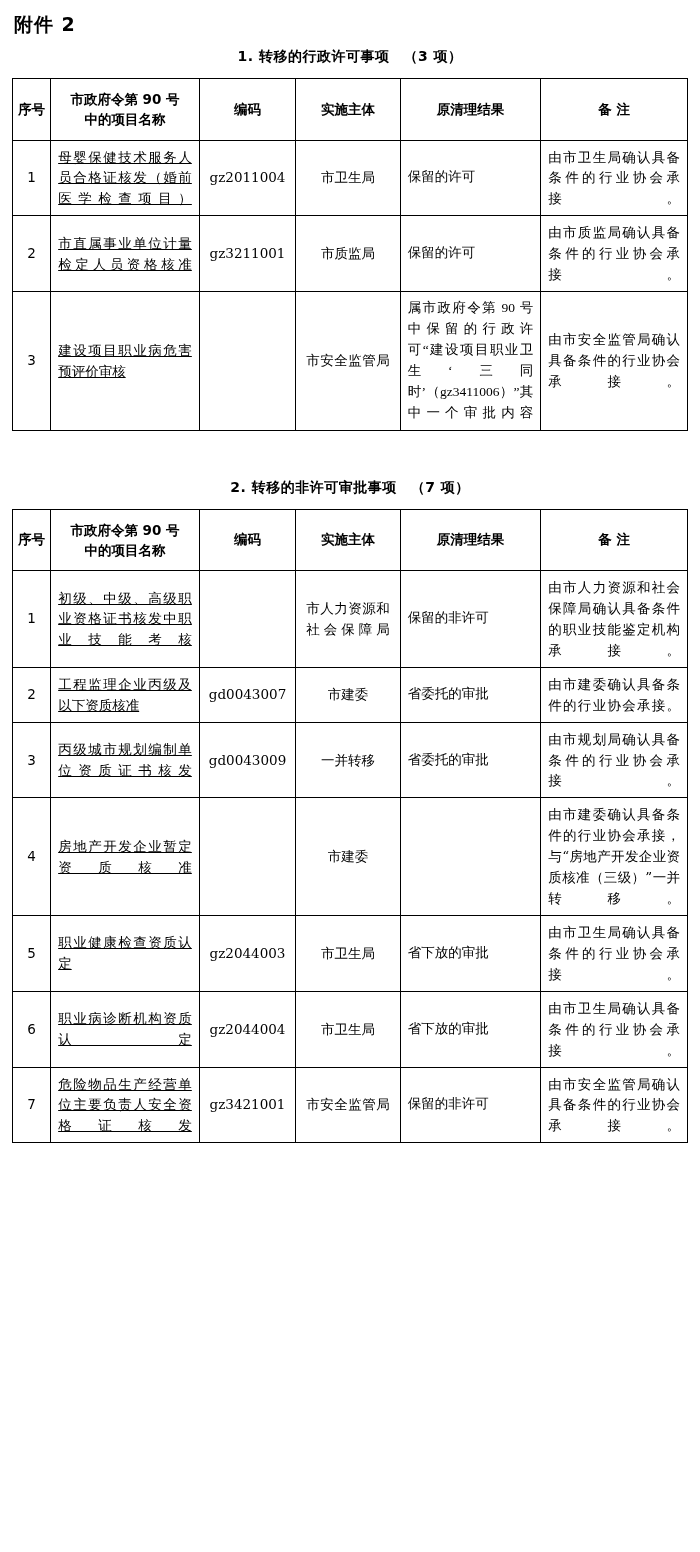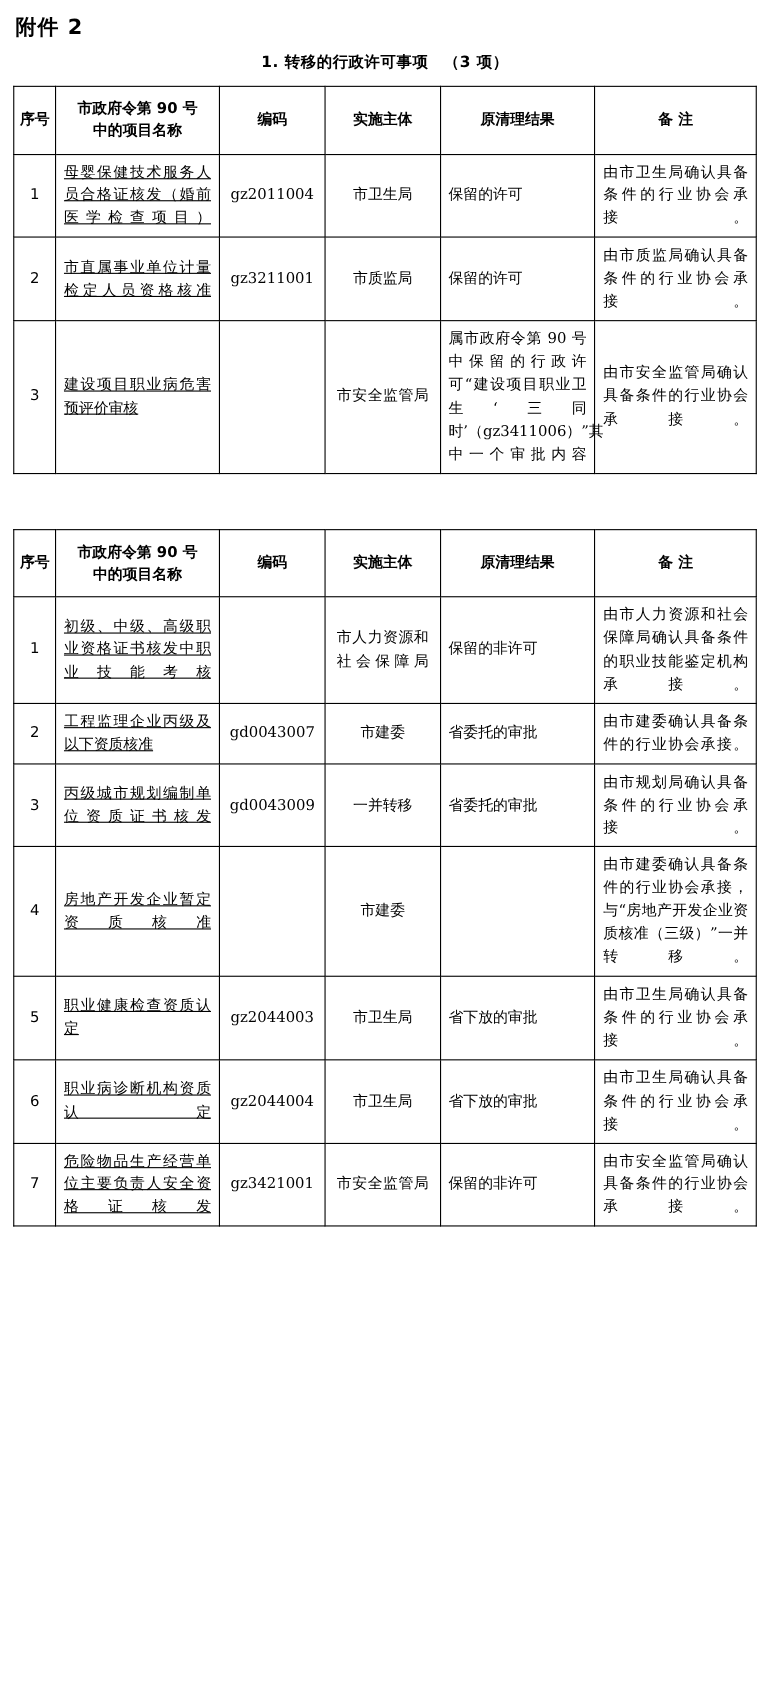--- a/index.html
+++ b/index.html
@@ -99,20 +99,21 @@
   }
   td.c-subject.spread {
     text-align: justify;
     text-align-last: justify;
     padding-left: 10px;
     padding-right: 10px;
   }
   td.c-result {
     text-align: left;
     padding-left: 9px;
+    font-family: Liberation Serif, serif;
   }
   td.c-result.justified {
     text-align: justify;
     text-align-last: justify;
   }
   td.c-remark {
     text-align: justify;
     text-align-last: left;
     padding-left: 10px;
     padding-right: 10px;
@@ -184,20 +185,23 @@
         <td class="c-code"></td>
         <td class="c-subject spread">市安全监管局</td>
         <td class="c-result justified">属市政府令第 90 号中保留的行政许可“建设项目职业卫生‘三同时’（gz3411006）”其中一个审批内容</td>
         <td class="c-remark justified">由市安全监管局确认具备条件的行业协会承接。</td>
       </tr>
     </tbody>
   </table>
 
   <div class="spacer-block"></div>
 
+  <div class="section-title">
+    <span>2. 转移的非许可审批事项</span><span class="count">（7 项）</span>
+  </div>
 
   <table class="grid">
     <colgroup>
       <col class="col-no">
         <col class="col-name">
         <col class="col-code">
       <col class="col-subject">
         <col class="col-result">
         <col class="col-remark">
     </colgroup>

